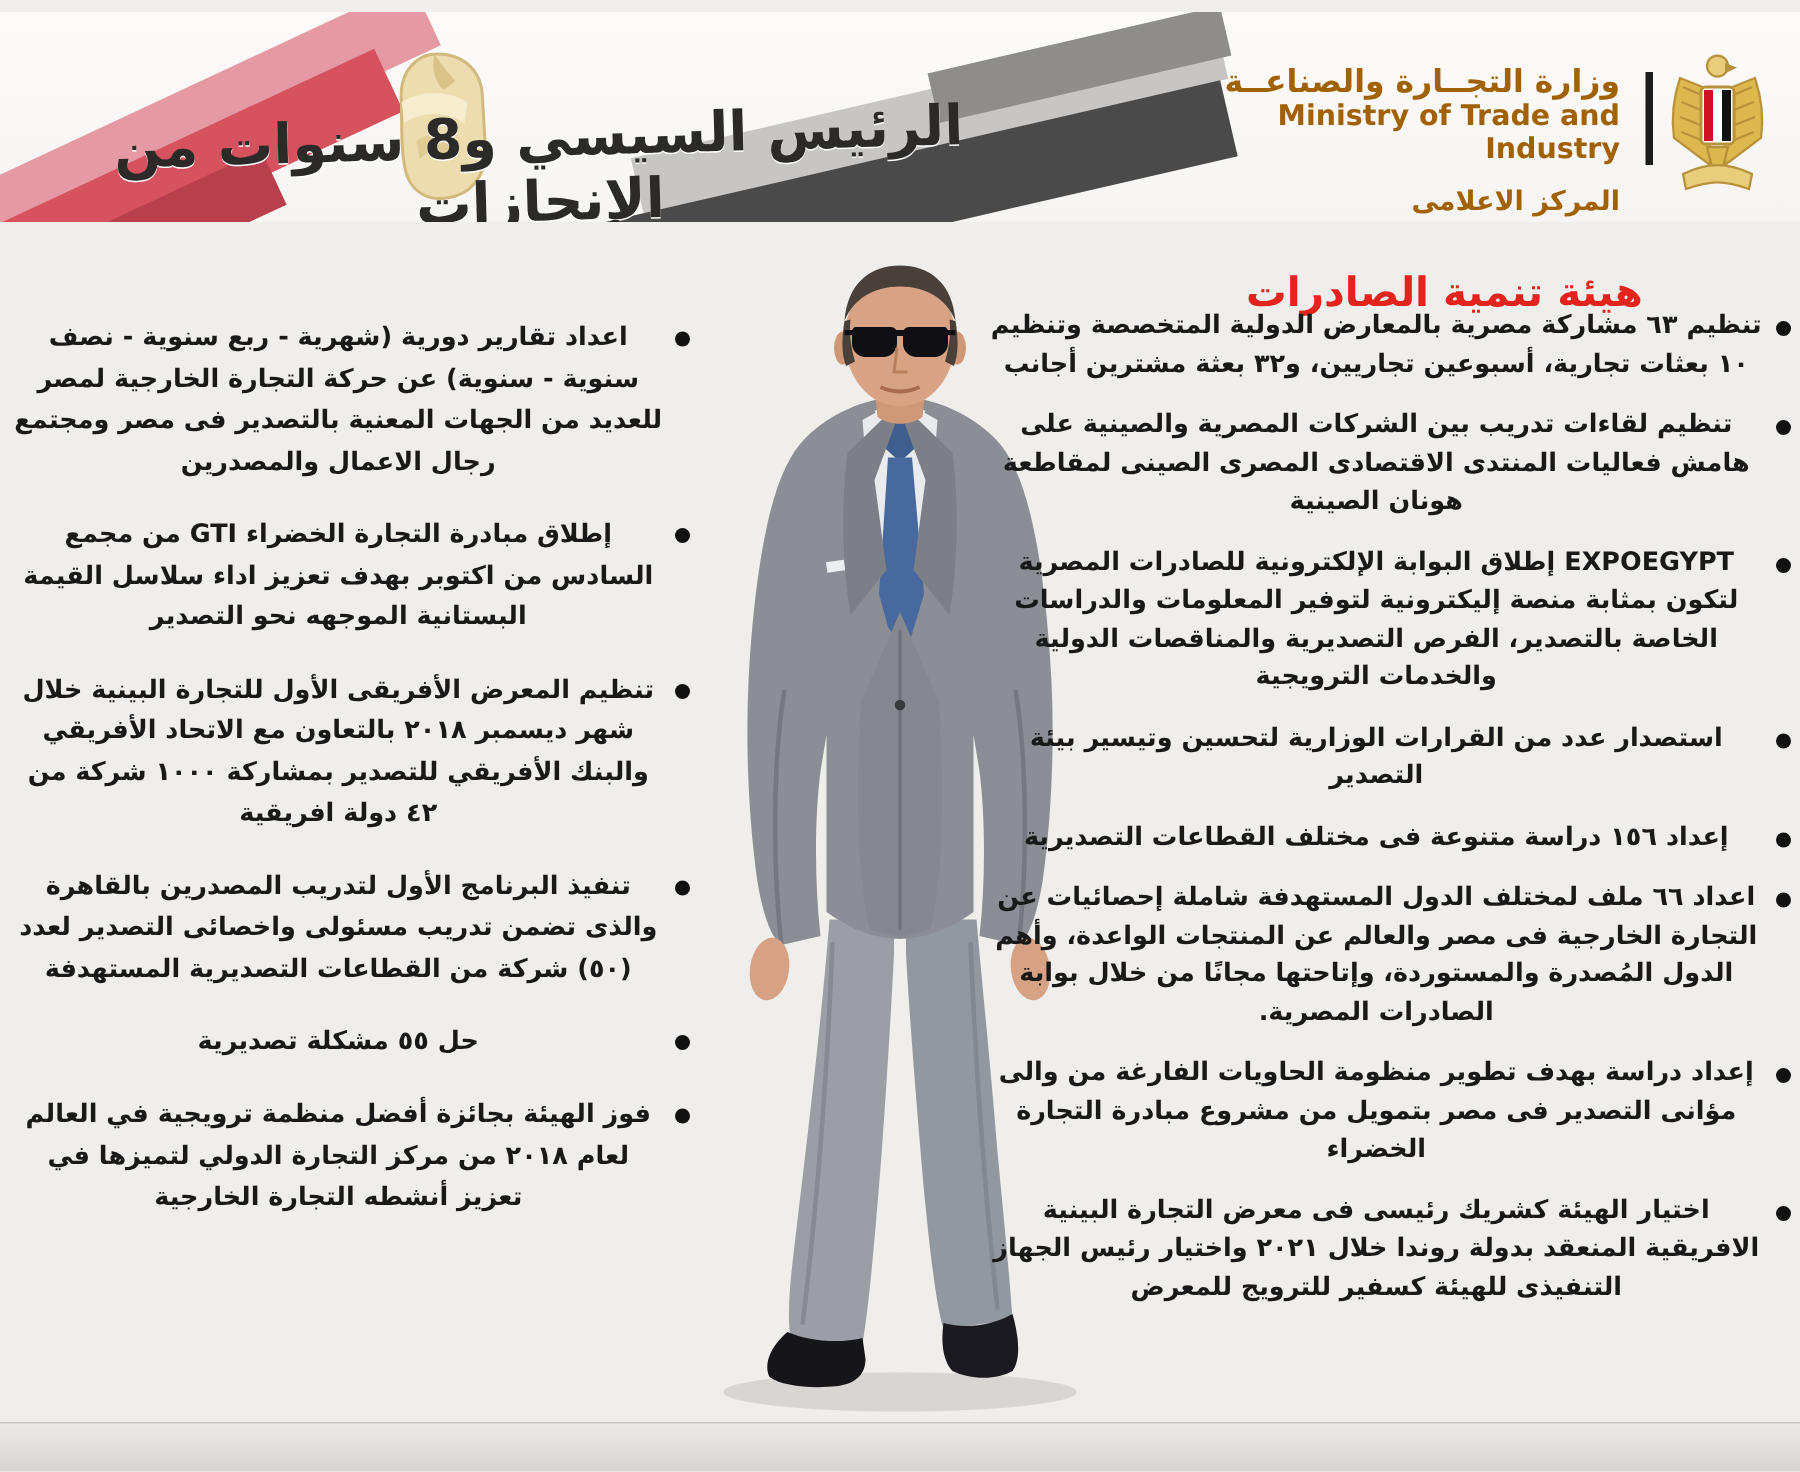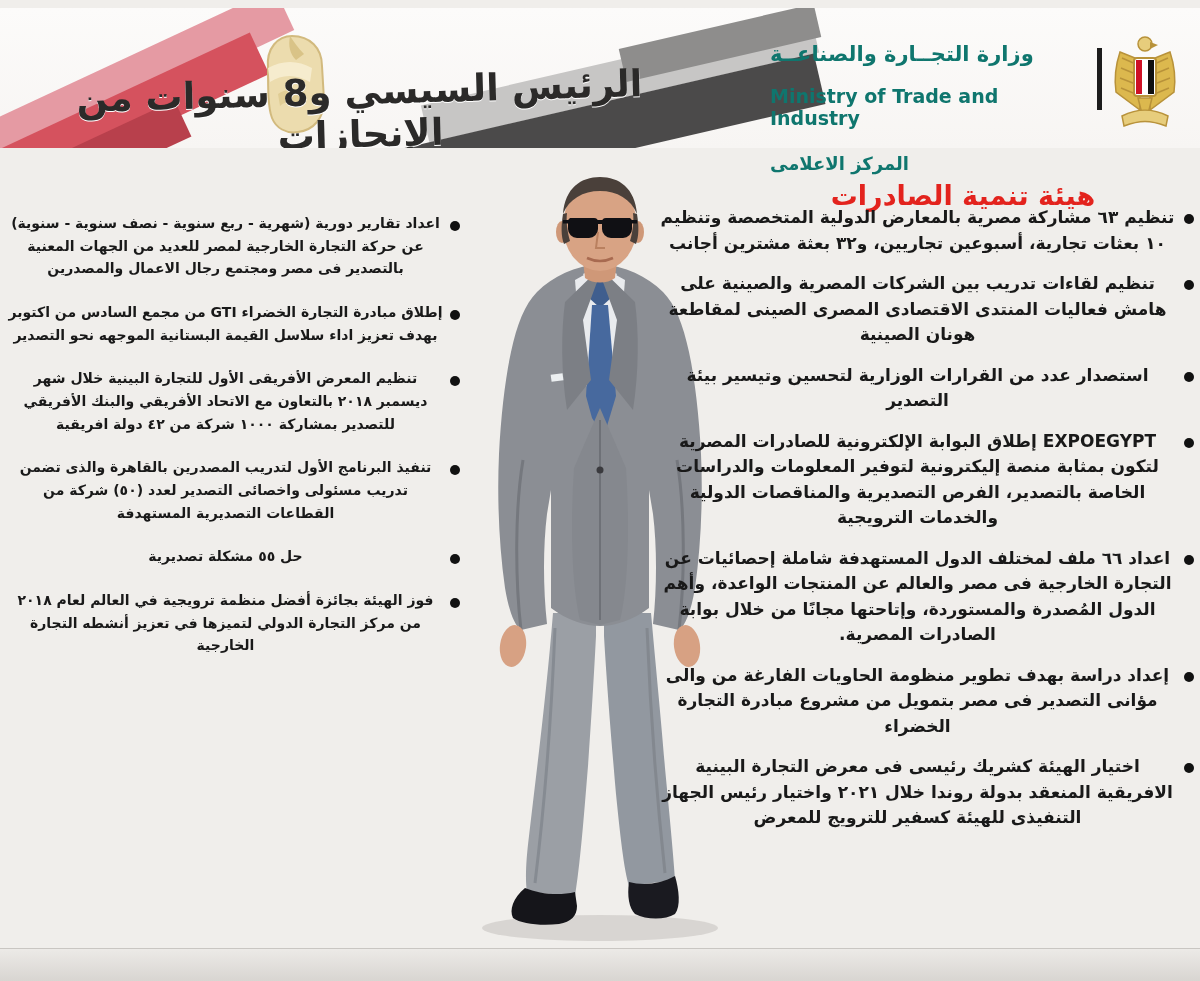--- a/index.html
+++ b/index.html
@@ -28,25 +28,25 @@
   .banner-title {
     position:absolute; left:25px; top:62px; width:670px;
     font-size:37px; font-weight:bold; color:#2b2a29;
     text-align:center; direction:rtl; transform:rotate(-1.6deg);
     text-shadow:0 1px 0 #ffffff;
   }
 
   
   .ministry {
     position:absolute; top:42px; right:120px; width:310px;
-    text-align:left; color:#0f766e;
+    text-align:right; color:#a16207;
   }
   .ministry .ar   { font-size:21px; font-weight:bold; letter-spacing:0; }
-  .ministry .en   { font-size:19px; font-weight:bold; margin-top:19px; direction:ltr; }
-  .ministry .sub  { font-size:18px; font-weight:bold; margin-top:24px; }
+  .ministry .en   { font-size:19px; font-weight:bold; margin-top:0; direction:ltr; }
+  .ministry .sub  { font-size:18px; font-weight:bold; margin-top:14px; }
   .ministry-bar { position:absolute; top:48px; right:98px; width:5px; height:62px; background:#1c1c1c; }
   .ministry-emblem { position:absolute; top:30px; right:18px; width:74px; height:104px; }
 
   
   .section-heading {
     position:absolute; top:156px; right:92px; width:290px;
     font-size:27px; font-weight:bold; color:#e3231d; text-align:center;margin-top:24px;
   }
 
   
@@ -57,21 +57,21 @@
   .col-right .item { margin-bottom:15px; }
   .col-left  .item { margin-bottom:21px; }
   .dot {
     width:10px; height:10px; border-radius:50%; background:#111;
     flex:0 0 10px; margin-top:9px;
   }
   .txt {
     flex:1; text-align:center; font-weight:bold; color:#191919;
   }
   .col-right .txt { font-size:17px;  line-height:1.5; }
-  .col-left  .txt { font-size:14px;  line-height:1.62; }
+  .col-left  .txt { font-size:17px;  line-height:1.62; }
 
   
   .figure-wrap { position:absolute; left:425px; top:168px; width:350px; height:792px; z-index:1; }
 
   
   .floor {
     position:absolute; left:0; top:948px; width:1200px; height:33px;
     background:linear-gradient(#eceae7,#d8d5d1);
     border-top:1px solid #c9c6c2; z-index:0;
   }
@@ -187,25 +187,29 @@
   <div class="item">
     <span class="dot"></span>
     <div class="txt">تنظيم ٦٣ مشاركة مصرية بالمعارض الدولية المتخصصة وتنظيم ١٠ بعثات تجارية، أسبوعين تجاريين، و٣٢ بعثة مشترين أجانب</div>
   </div>
   <div class="item">
     <span class="dot"></span>
     <div class="txt">تنظيم لقاءات تدريب بين الشركات المصرية والصينية على هامش فعاليات المنتدى الاقتصادى المصرى الصينى لمقاطعة هونان الصينية</div>
   </div>
   <div class="item">
     <span class="dot"></span>
+    <div class="txt">EXPOEGYPT إطلاق البوابة الإلكترونية للصادرات المصرية لتكون بمثابة منصة إليكترونية لتوفير المعلومات والدراسات الخاصة بالتصدير، الفرص التصديرية والمناقصات الدولية والخدمات الترويجية</div>
+  </div>
+  <div class="item">
+    <span class="dot"></span>
     <div class="txt">استصدار عدد من القرارات الوزارية لتحسين وتيسير بيئة التصدير</div>
   </div>
   <div class="item">
     <span class="dot"></span>
-    <div class="txt">EXPOEGYPT إطلاق البوابة الإلكترونية للصادرات المصرية لتكون بمثابة منصة إليكترونية لتوفير المعلومات والدراسات الخاصة بالتصدير، الفرص التصديرية والمناقصات الدولية والخدمات الترويجية</div>
+    <div class="txt">إعداد ١٥٦ دراسة متنوعة فى مختلف القطاعات التصديرية</div>
   </div>
   <div class="item">
     <span class="dot"></span>
     <div class="txt">اعداد ٦٦ ملف لمختلف الدول المستهدفة شاملة إحصائيات عن التجارة الخارجية فى مصر والعالم عن المنتجات الواعدة، وأهم الدول المُصدرة والمستوردة، وإتاحتها مجانًا من خلال بوابة الصادرات المصرية.</div>
   </div>
   <div class="item">
     <span class="dot"></span>
     <div class="txt">إعداد دراسة بهدف تطوير منظومة الحاويات الفارغة من والى مؤانى التصدير فى مصر بتمويل من مشروع مبادرة التجارة الخضراء</div>
   </div>
   <div class="item">

